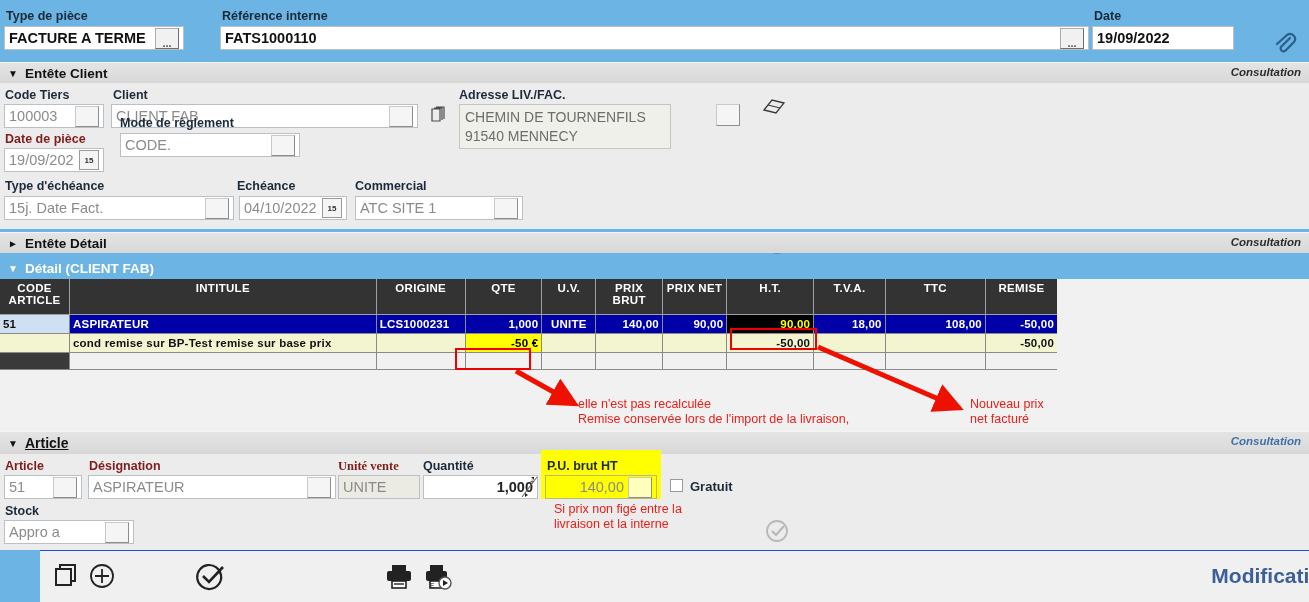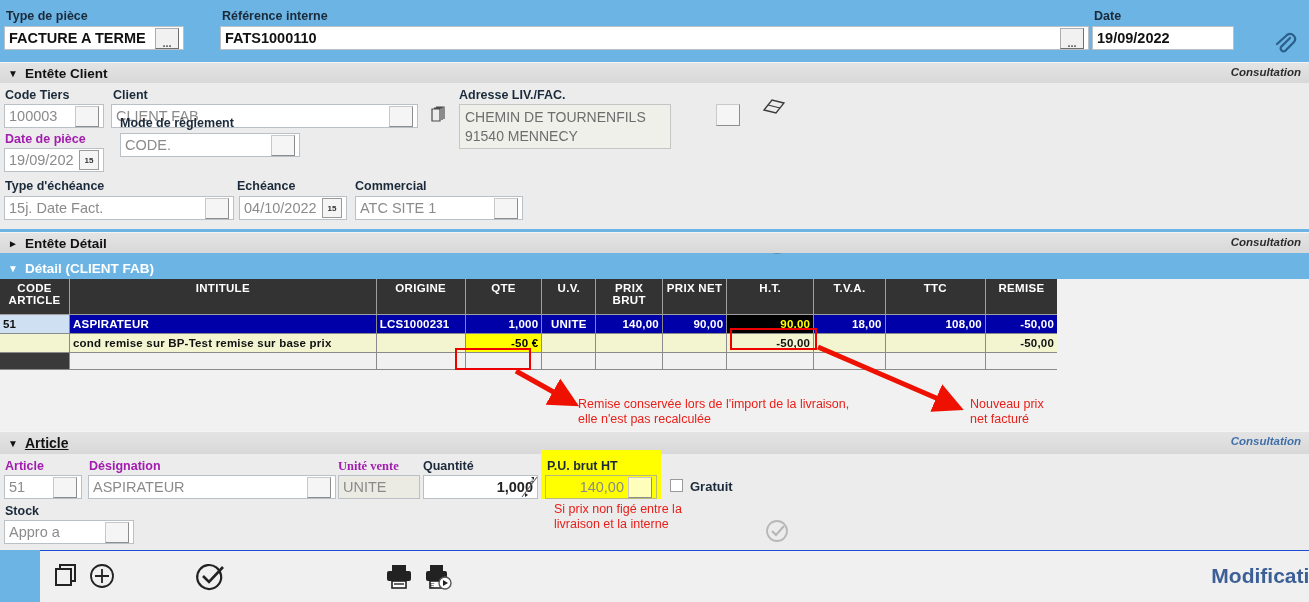--- a/index.html
+++ b/index.html
@@ -8,21 +8,21 @@
     width:1309px; height:602px;
     font-family:"Liberation Sans", sans-serif;
     background:#6cb4e4;
     overflow:hidden;
     position:relative;
     -webkit-font-smoothing:none;
   }
 
   
   .lbl { font-size:12.5px; font-weight:bold; color:#1b2a3a; line-height:14px; }
-  .lbl.dim { color:#a21caf; }
+  .lbl.dim { color:#7f1d1d; }
   .fld {
     background:#fff; border:1px solid #b9c0c6;
     height:24px; display:flex; align-items:center;
     font-size:14.5px; color:#3c3c3c; padding:0 4px;
   }
   .fld.strong { color:#111; font-weight:bold; }
   .fld.grey { color:#8b8b8b; }
   .btn3 {
     width:24px; height:21px; flex:0 0 24px;
     background:#f1f1f1; border:1px solid #adadad;
@@ -298,22 +298,22 @@
   <defs>
     <marker id="ah" markerWidth="6" markerHeight="6" refX="3" refY="3" orient="auto">
       <path d="M0,0 L6,3 L0,6 z" fill="#ee1100"></path>
     </marker>
   </defs>
   <line x1="516" y1="371" x2="566" y2="399" stroke="#ee1100" stroke-width="5" marker-end="url(#ah)"></line>
   <line x1="818" y1="347" x2="950" y2="404" stroke="#ee1100" stroke-width="5" marker-end="url(#ah)"></line>
 </svg>
 
 <div class="anno" style="left:578px;top:397px;width:390px;">
+  <div>elle n'est pas recalculée</div>
   <div>Remise conservée lors de l'import de la livraison,</div>
-  <div>elle n'est pas recalculée</div>
 </div>
 <div class="anno" style="left:970px;top:397px;width:120px;">
   <div>Nouveau prix</div>
   <div>net facturé</div>
 </div>
 
 <div class="secbar grey" style="position:absolute;left:0;top:431px;width:1309px;height:23px;">
   <span class="tri">▼</span>
   <span style="text-decoration:underline;font-size:14px;">Article</span>
   <span class="consult bluetxt">Consultation</span>

